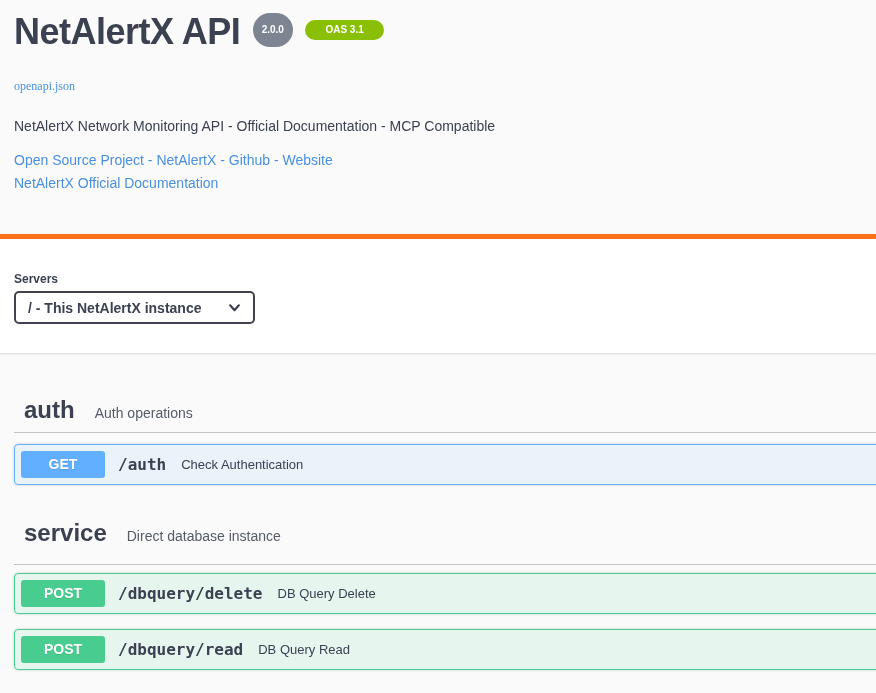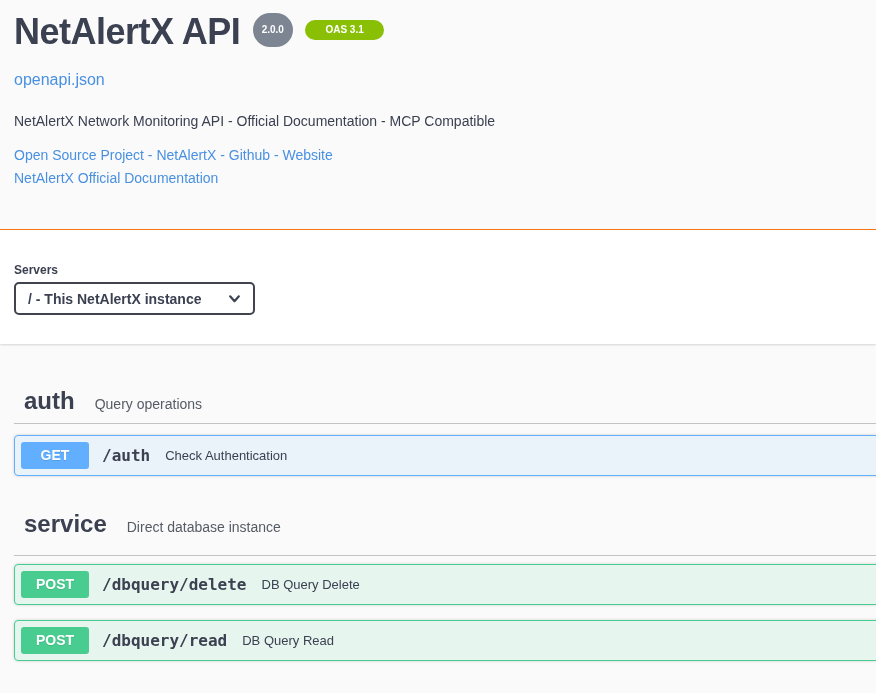--- a/index.html
+++ b/index.html
@@ -21,33 +21,33 @@
     letter-spacing:-0.5px;
   }
   .pill{
     display:inline-block; vertical-align:middle; transform:translateY(-10px);
     border-radius:57px; color:#fff; font-weight:bold; font-size:10px;
     padding:12px 9px; margin-left:8px; line-height:1;
   }
   .pill.version{background:var(--version_pill);}
   .pill.oas{background:var(--oas_pill); padding:5px 20px;}
   .spec-link{
-    display:inline-block; margin-top:10px; font-size:16px; color:var(--link);
-    text-decoration:none; cursor:pointer;
+    display:inline-block; margin-top:18px; font-size:12px; color:var(--link);
+    text-decoration:none; cursor:pointer;font-family:Liberation Serif, serif;
   }
   .description{margin-top:23px; font-size:14px; line-height:19px; color:var(--text);}
   .info-links{margin-top:13px;}
   .info-links a{
     display:block; font-size:14px; line-height:23px; color:var(--link);
     text-decoration:none; cursor:pointer;
   }
   
   .scheme-container{
     margin-top:39px; background:#fff;
-    border-top:1px solid #f97316;
+    border-top:5px solid #f97316;
     box-shadow:0 1px 2px 0 rgba(0,0,0,.15);
     padding:33px 14px 29px;
   }
   .servers-label{font-size:12px; font-weight:bold; color:var(--text); margin-bottom:5px;}
   .server-select{
     width:241px; height:33px; background:#fff;
     border:2px solid #41444e; border-radius:5px;
     display:flex; align-items:center; justify-content:space-between;
     padding:0 12px; cursor:pointer;
   }
@@ -68,21 +68,21 @@
   .opblock{
     width:940px; border-radius:4px; border:1px solid;
     box-shadow:0 0 3px rgba(0,0,0,.19);
     cursor:pointer;
   }
   .opblock.get{background:rgba(97,175,254,.1); border-color:var(--get); margin-top:11px;}
   .opblock.post{background:rgba(73,204,144,.1); border-color:var(--post);}
   .opblock.post.row1{margin-top:8px; margin-bottom:15px;}
   .op-summary{display:flex; align-items:center; padding:6px;}
   .method-badge{
-    width:68px; height:27px; line-height:27px; text-align:center; flex:none;
+    width:84px; height:27px; line-height:27px; text-align:center; flex:none;
     border-radius:3px; color:#fff; font-size:14px; font-weight:bold;
     text-shadow:0 1px 0 rgba(0,0,0,.1);
   }
   .opblock.get .method-badge{background:var(--get);}
   .opblock.post .method-badge{background:var(--post);}
   .op-path{
     font-family:"DejaVu Sans Mono", monospace; font-weight:bold; font-size:16px;
     color:var(--text); margin-left:13px; white-space:nowrap;
   }
   .op-desc{font-size:13px; color:var(--text); margin-left:15px; white-space:nowrap;}
@@ -110,21 +110,21 @@
     <span class="sel-text">/ - This NetAlertX instance</span>
     <svg class="chev" viewBox="0 0 12 12">
       <polyline points="2,4 6,8.5 10,4" fill="none" stroke="#3b4151" stroke-width="2" stroke-linecap="round" stroke-linejoin="round"></polyline>
     </svg>
   </div>
 </div>
 
 <div class="tag-section">
   <div class="tag-header first">
     <span class="tag-name">auth</span>
-    <span class="tag-desc">Query operations</span>
+    <span class="tag-desc">Auth operations</span>
   </div>
   <div class="opblock get">
     <div class="op-summary">
       <span class="method-badge">GET</span>
       <span class="op-path">/auth</span>
       <span class="op-desc">Check Authentication</span>
     </div>
   </div>
 </div>
 

